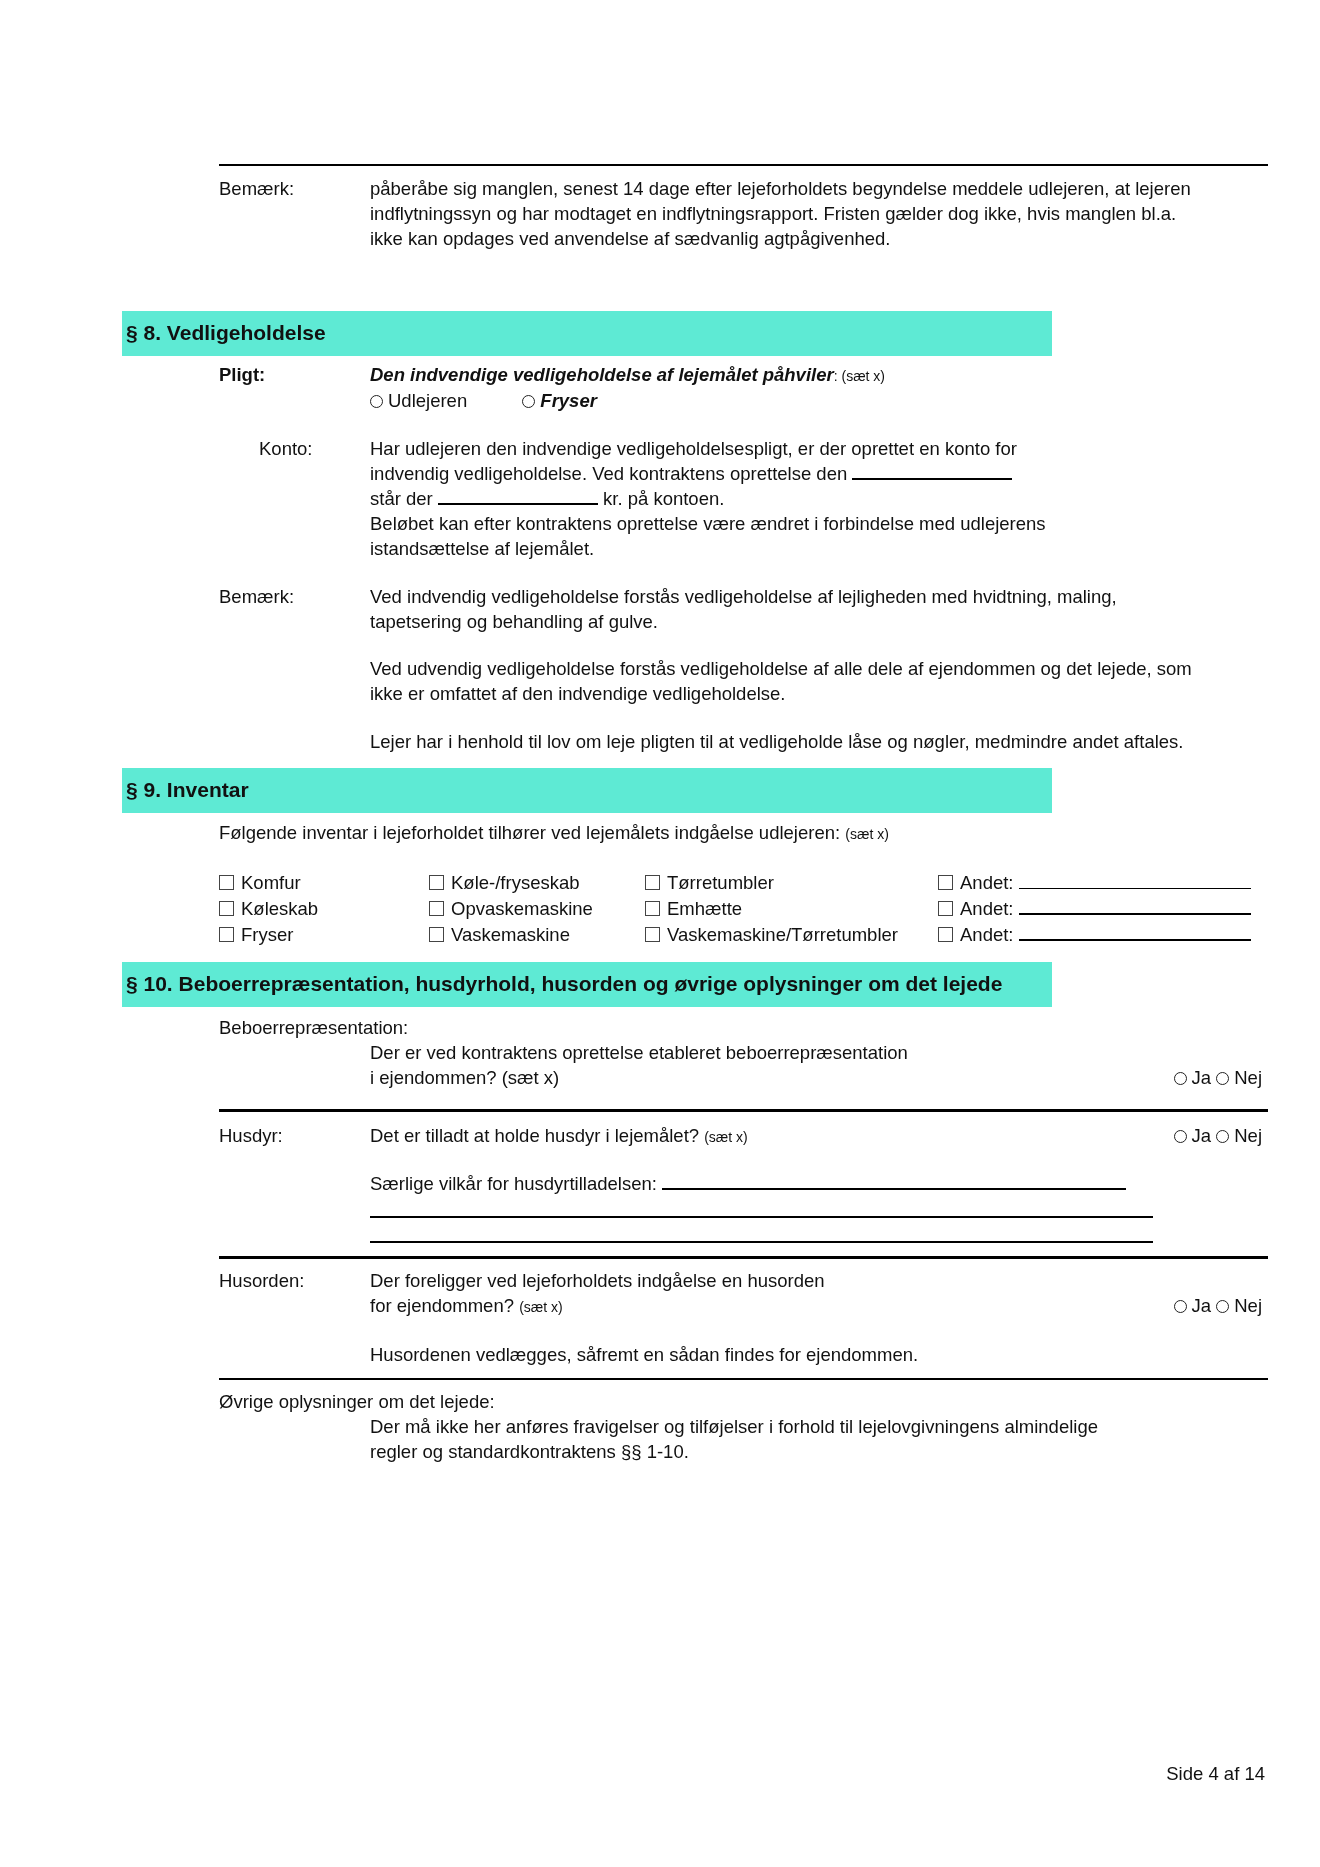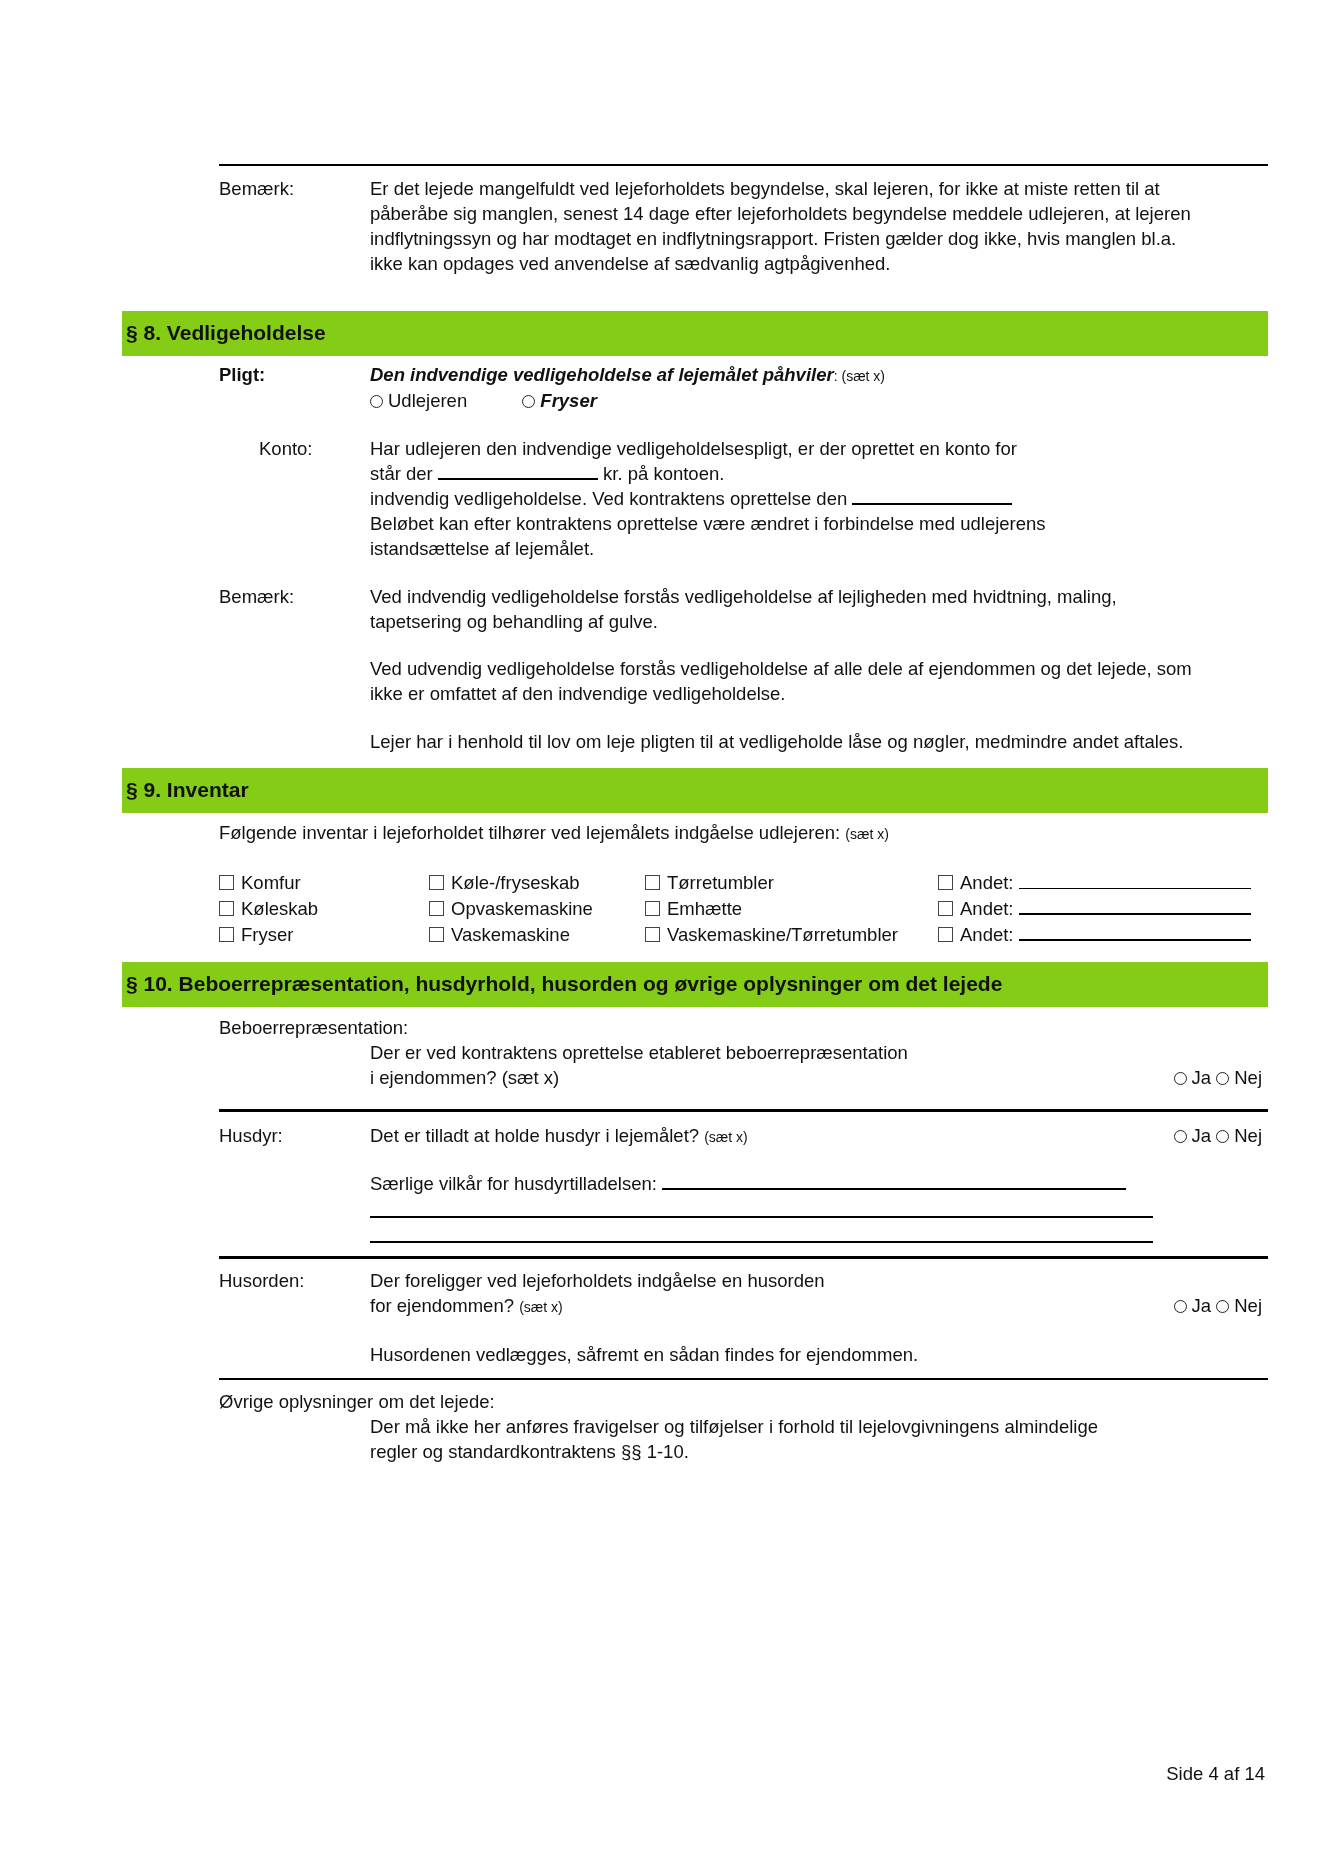--- a/index.html
+++ b/index.html
@@ -6,41 +6,40 @@
   body {
     width: 1320px; height: 1867px; position: relative; overflow: hidden;
     font-family: "Liberation Sans", sans-serif; color: #111111;
     font-size: 18.5px;
   }
   .abs { position: absolute; }
   .rule { position: absolute; background: #000; }
   .txt { position: absolute; white-space: nowrap; line-height: 25px; }
   .small { font-size: 14px; text-align: center; }
   .band {
-    position: absolute; left: 122px; width: 1146px; height: 45px;
-    background: #84cc16;
+    position: absolute; left: 122px; width: 930px; height: 45px;
+    background: #5eead4;
   }
   .band-title {
     position: absolute; left: 4px; top: 10px; font-weight: bold; font-size: 21px;
     white-space: nowrap;
   }
   .bi { font-weight: bold; font-style: italic; }
   .blank { display: inline-block; border-bottom: 2px solid #000; vertical-align: baseline; height: 16px; }
   .box { display: inline-block; width: 13px; height: 13px; border: 1px solid #444; margin-right: 7px; vertical-align: -1px; }
   .radio { display: inline-block; width: 13px; height: 13px; border: 1.6px solid #222; border-radius: 50%; margin-right: 5px; vertical-align: -1px; box-sizing: border-box; }
   .para { position: absolute; left: 370px; line-height: 25px; white-space: nowrap; }
 </style>
 </head>
 <body>
 
 <div class="rule" style="left:219px; top:164px; width:1049px; height:2px;"></div>
 
 <div class="txt" style="left:219px; top:176px;">Bemærk:</div>
 <div class="para" style="top:176px;">
-  <div>Er det lejede mangelfuldt ved lejeforholdets begyndelse, skal lejeren, for ikke at miste retten til at</div>
   <div>påberåbe sig manglen, senest 14 dage efter lejeforholdets begyndelse meddele udlejeren, at lejeren</div>
   <div>indflytningssyn og har modtaget en indflytningsrapport. Fristen gælder dog ikke, hvis manglen bl.a.</div>
   <div>ikke kan opdages ved anvendelse af sædvanlig agtpågivenhed.</div>
 </div>
 
 <div class="band" style="top:311px;">
   <span class="band-title">§ 8. Vedligeholdelse</span>
 </div>
 
 <div class="txt" style="left:219px; top:362px; font-weight:bold; font-weight:600;">Pligt:</div>
@@ -48,22 +47,22 @@
   <span class="bi">Den indvendige vedligeholdelse af lejemålet påhviler</span><span class="small">: (sæt x)</span>
 </div>
 <div class="txt" style="left:370px; top:388px;">
   <span><span class="radio"></span><span>Udlejeren</span></span>
   <span style="margin-left:50px;"><span class="radio"></span><span class="bi">Fryser</span></span>
 </div>
 
 <div class="txt" style="left:219px; top:436px;margin-left:40px;">Konto:</div>
 <div class="para" style="top:436px;">
   <div>Har udlejeren den indvendige vedligeholdelsespligt, er der oprettet en konto for</div>
+  <div><span>indvendig vedligeholdelse. Ved kontraktens oprettelse den</span> <span class="blank" style="width:160px;"></span></div>
   <div><span>står der</span> <span class="blank" style="width:160px;"></span> <span>kr. på kontoen.</span></div>
-  <div><span>indvendig vedligeholdelse. Ved kontraktens oprettelse den</span> <span class="blank" style="width:160px;"></span></div>
   <div>Beløbet kan efter kontraktens oprettelse være ændret i forbindelse med udlejerens</div>
   <div>istandsættelse af lejemålet.</div>
 </div>
 
 <div class="txt" style="left:219px; top:584px;">Bemærk:</div>
 <div class="para" style="top:584px;">
   <div>Ved indvendig vedligeholdelse forstås vedligeholdelse af lejligheden med hvidtning, maling,</div>
   <div>tapetsering og behandling af gulve.</div>
 </div>
 <div class="para" style="top:656px;">

